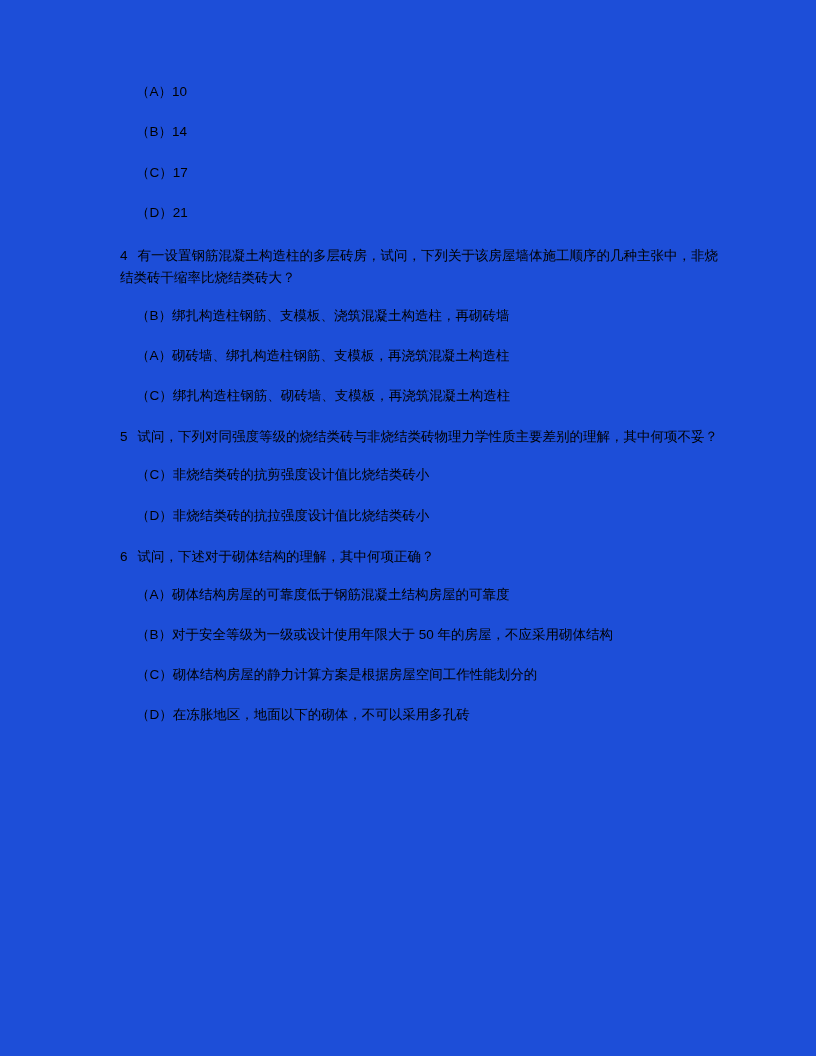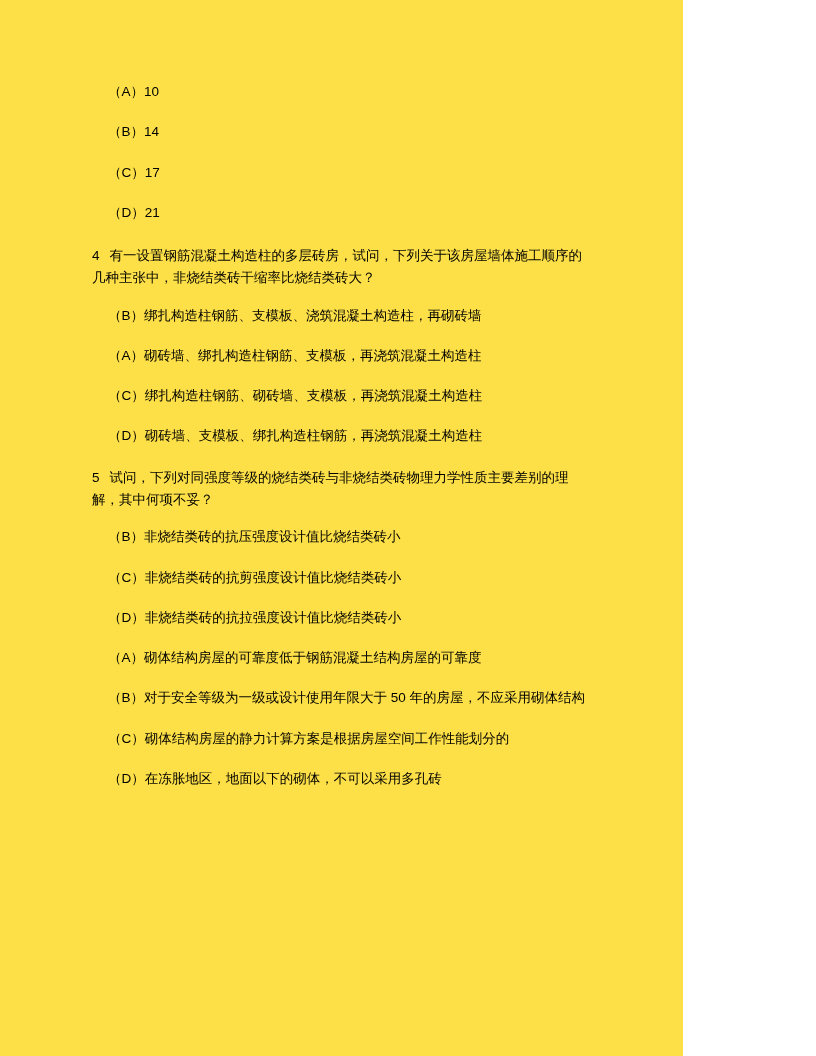--- a/index.html
+++ b/index.html
@@ -8,25 +8,25 @@
     background: #ffffff;
   }
   body {
     width: 816px;
     height: 1056px;
     font-family: "Liberation Sans", sans-serif;
     color: #000000;
   }
   .page {
     position: relative;
-    width: 683px;
+    width: 816px;
     height: 1056px;
     box-sizing: border-box;
-    padding: 82px 96px 0 92px;
-    background: #fde047;
+    padding: 82px 96px 0 120px;
+    background: #1d4ed8;
   }
   .block {
     margin: 0 0 22px 0;
   }
   .opt {
     font-size: 13.5px;
     line-height: 1.5;
     margin: 0 0 20px 0;
     padding-left: 16px;
     white-space: pre-wrap;
@@ -61,30 +61,29 @@
     <div class="opt">（B）14</div>
     <div class="opt">（C）17</div>
     <div class="opt">（D）21</div>
   </div>
 
   <div class="group">
     <div class="qitem"><span class="qnum">4</span><span class="qtext">有一设置钢筋混凝土构造柱的多层砖房，试问，下列关于该房屋墙体施工顺序的几种主张中，非烧结类砖干缩率比烧结类砖大？</span></div>
     <div class="opt">（B）绑扎构造柱钢筋、支模板、浇筑混凝土构造柱，再砌砖墙</div>
     <div class="opt">（A）砌砖墙、绑扎构造柱钢筋、支模板，再浇筑混凝土构造柱</div>
     <div class="opt">（C）绑扎构造柱钢筋、砌砖墙、支模板，再浇筑混凝土构造柱</div>
-    <div class="opt">（D）砌砖墙、支模板、绑扎构造柱钢筋，再浇筑混凝土构造柱</div>
   </div>
 
   <div class="group">
     <div class="qitem"><span class="qnum">5</span><span class="qtext">试问，下列对同强度等级的烧结类砖与非烧结类砖物理力学性质主要差别的理解，其中何项不妥？</span></div>
-    <div class="opt">（B）非烧结类砖的抗压强度设计值比烧结类砖小</div>
     <div class="opt">（C）非烧结类砖的抗剪强度设计值比烧结类砖小</div>
     <div class="opt">（D）非烧结类砖的抗拉强度设计值比烧结类砖小</div>
   </div>
 
   <div class="group">
+    <div class="qitem"><span class="qnum">6</span><span class="qtext">试问，下述对于砌体结构的理解，其中何项正确？</span></div>
     <div class="opt">（A）砌体结构房屋的可靠度低于钢筋混凝土结构房屋的可靠度</div>
     <div class="opt">（B）对于安全等级为一级或设计使用年限大于 50 年的房屋，不应采用砌体结构</div>
     <div class="opt">（C）砌体结构房屋的静力计算方案是根据房屋空间工作性能划分的</div>
     <div class="opt">（D）在冻胀地区，地面以下的砌体，不可以采用多孔砖</div>
   </div>
 
 </div>
 
 </body></html>

